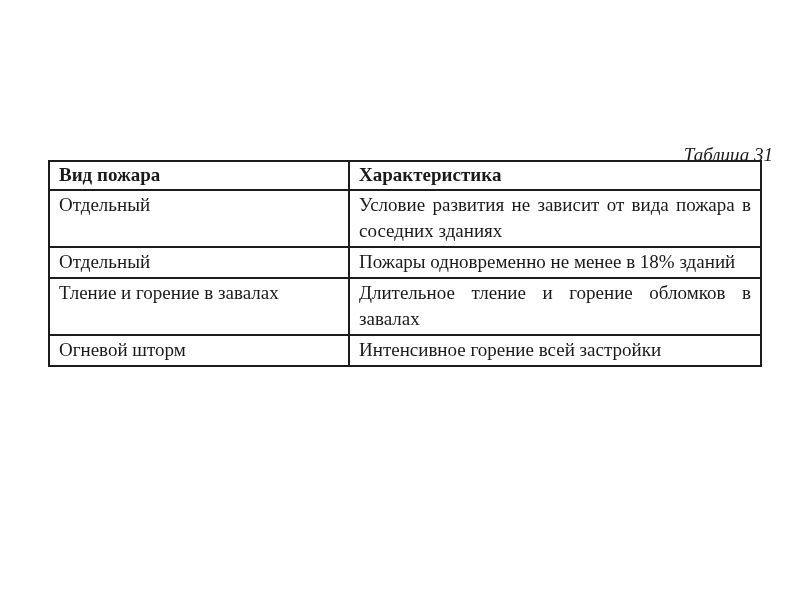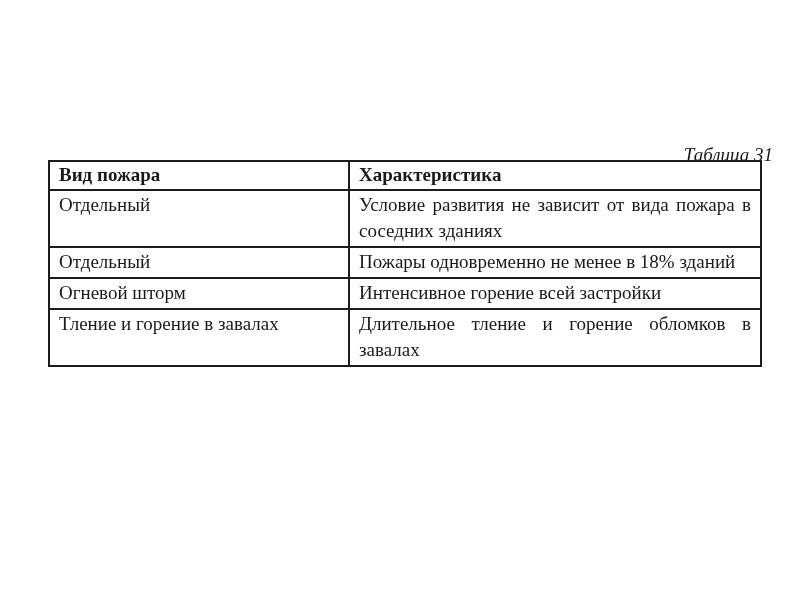--- a/index.html
+++ b/index.html
@@ -79,23 +79,23 @@
     <tbody>
       <tr>
         <td>Отдельный</td>
         <td class="char">Условие развития не зависит от вида пожара в соседних зданиях</td>
       </tr>
       <tr>
         <td>Отдельный</td>
         <td class="char">Пожары одновременно не менее в 18% зданий</td>
       </tr>
       <tr>
+        <td>Тление и горение в завалах</td>
+        <td class="char">Длительное тление и горение обломков в завалах</td>
+      </tr>
+      <tr>
         <td>Огневой шторм</td>
         <td class="char">Интенсивное горение всей застройки</td>
-      </tr>
-      <tr>
-        <td>Тление и горение в завалах</td>
-        <td class="char">Длительное тление и горение обломков в завалах</td>
       </tr>
     </tbody>
   </table>
 
 </div>
 
 </body></html>

